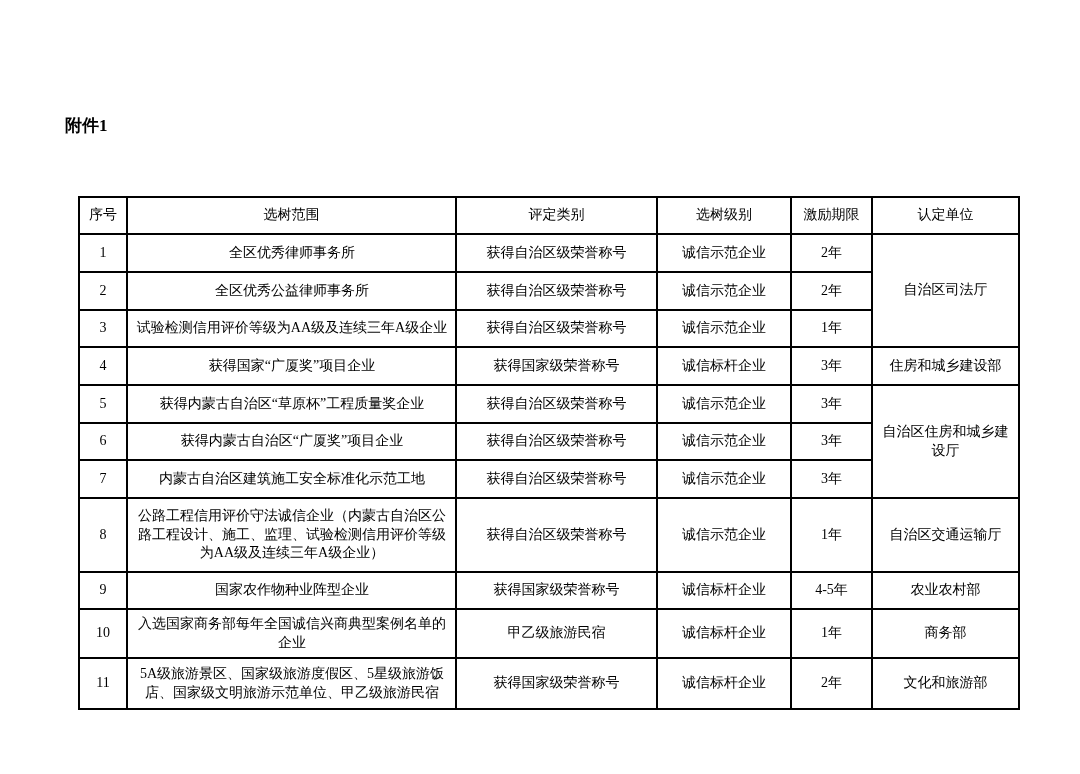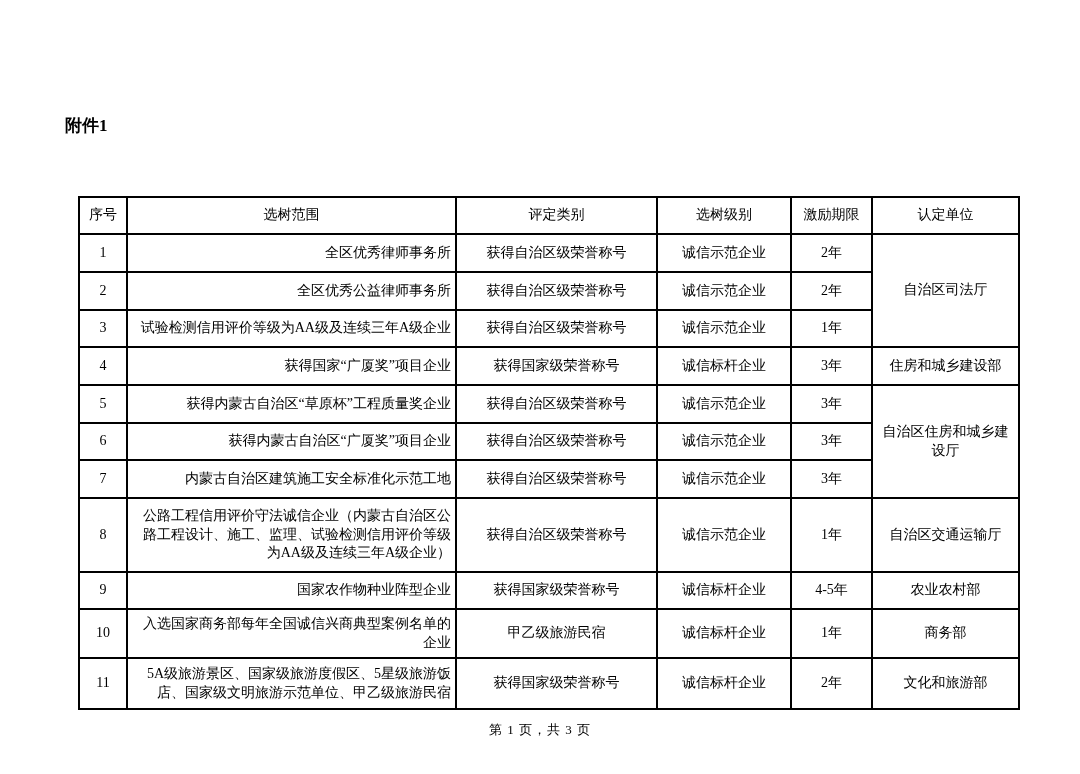--- a/index.html
+++ b/index.html
@@ -48,21 +48,21 @@
     font-size: 14px;
     font-weight: normal;
     line-height: 1.35;
     padding: 2px 3px;
     text-align: center;
     vertical-align: middle;
     overflow: hidden;
     word-break: break-all;
   }
   table.catalog td.c-scope {
-    text-align: right;
+    text-align: center;
     padding-left: 5px;
     padding-right: 4px;
   }
   .page-footer {
     position: absolute;
     left: 0;
     top: 693px;
     width: 1080px;
     text-align: center;
     font-size: 13px;
@@ -177,15 +177,14 @@
         <td class="c-no">11</td>
         <td class="c-scope">5A级旅游景区、国家级旅游度假区、5星级旅游饭店、国家级文明旅游示范单位、甲乙级旅游民宿</td>
         <td class="c-category">获得国家级荣誉称号</td>
         <td class="c-level">诚信标杆企业</td>
         <td class="c-period">2年</td>
         <td class="c-unit">文化和旅游部</td>
       </tr>
     </tbody>
   </table>
 
-  <div class="page-footer">第 1 页，共 3 页</div>
 
 </div>
 
 </body></html>

